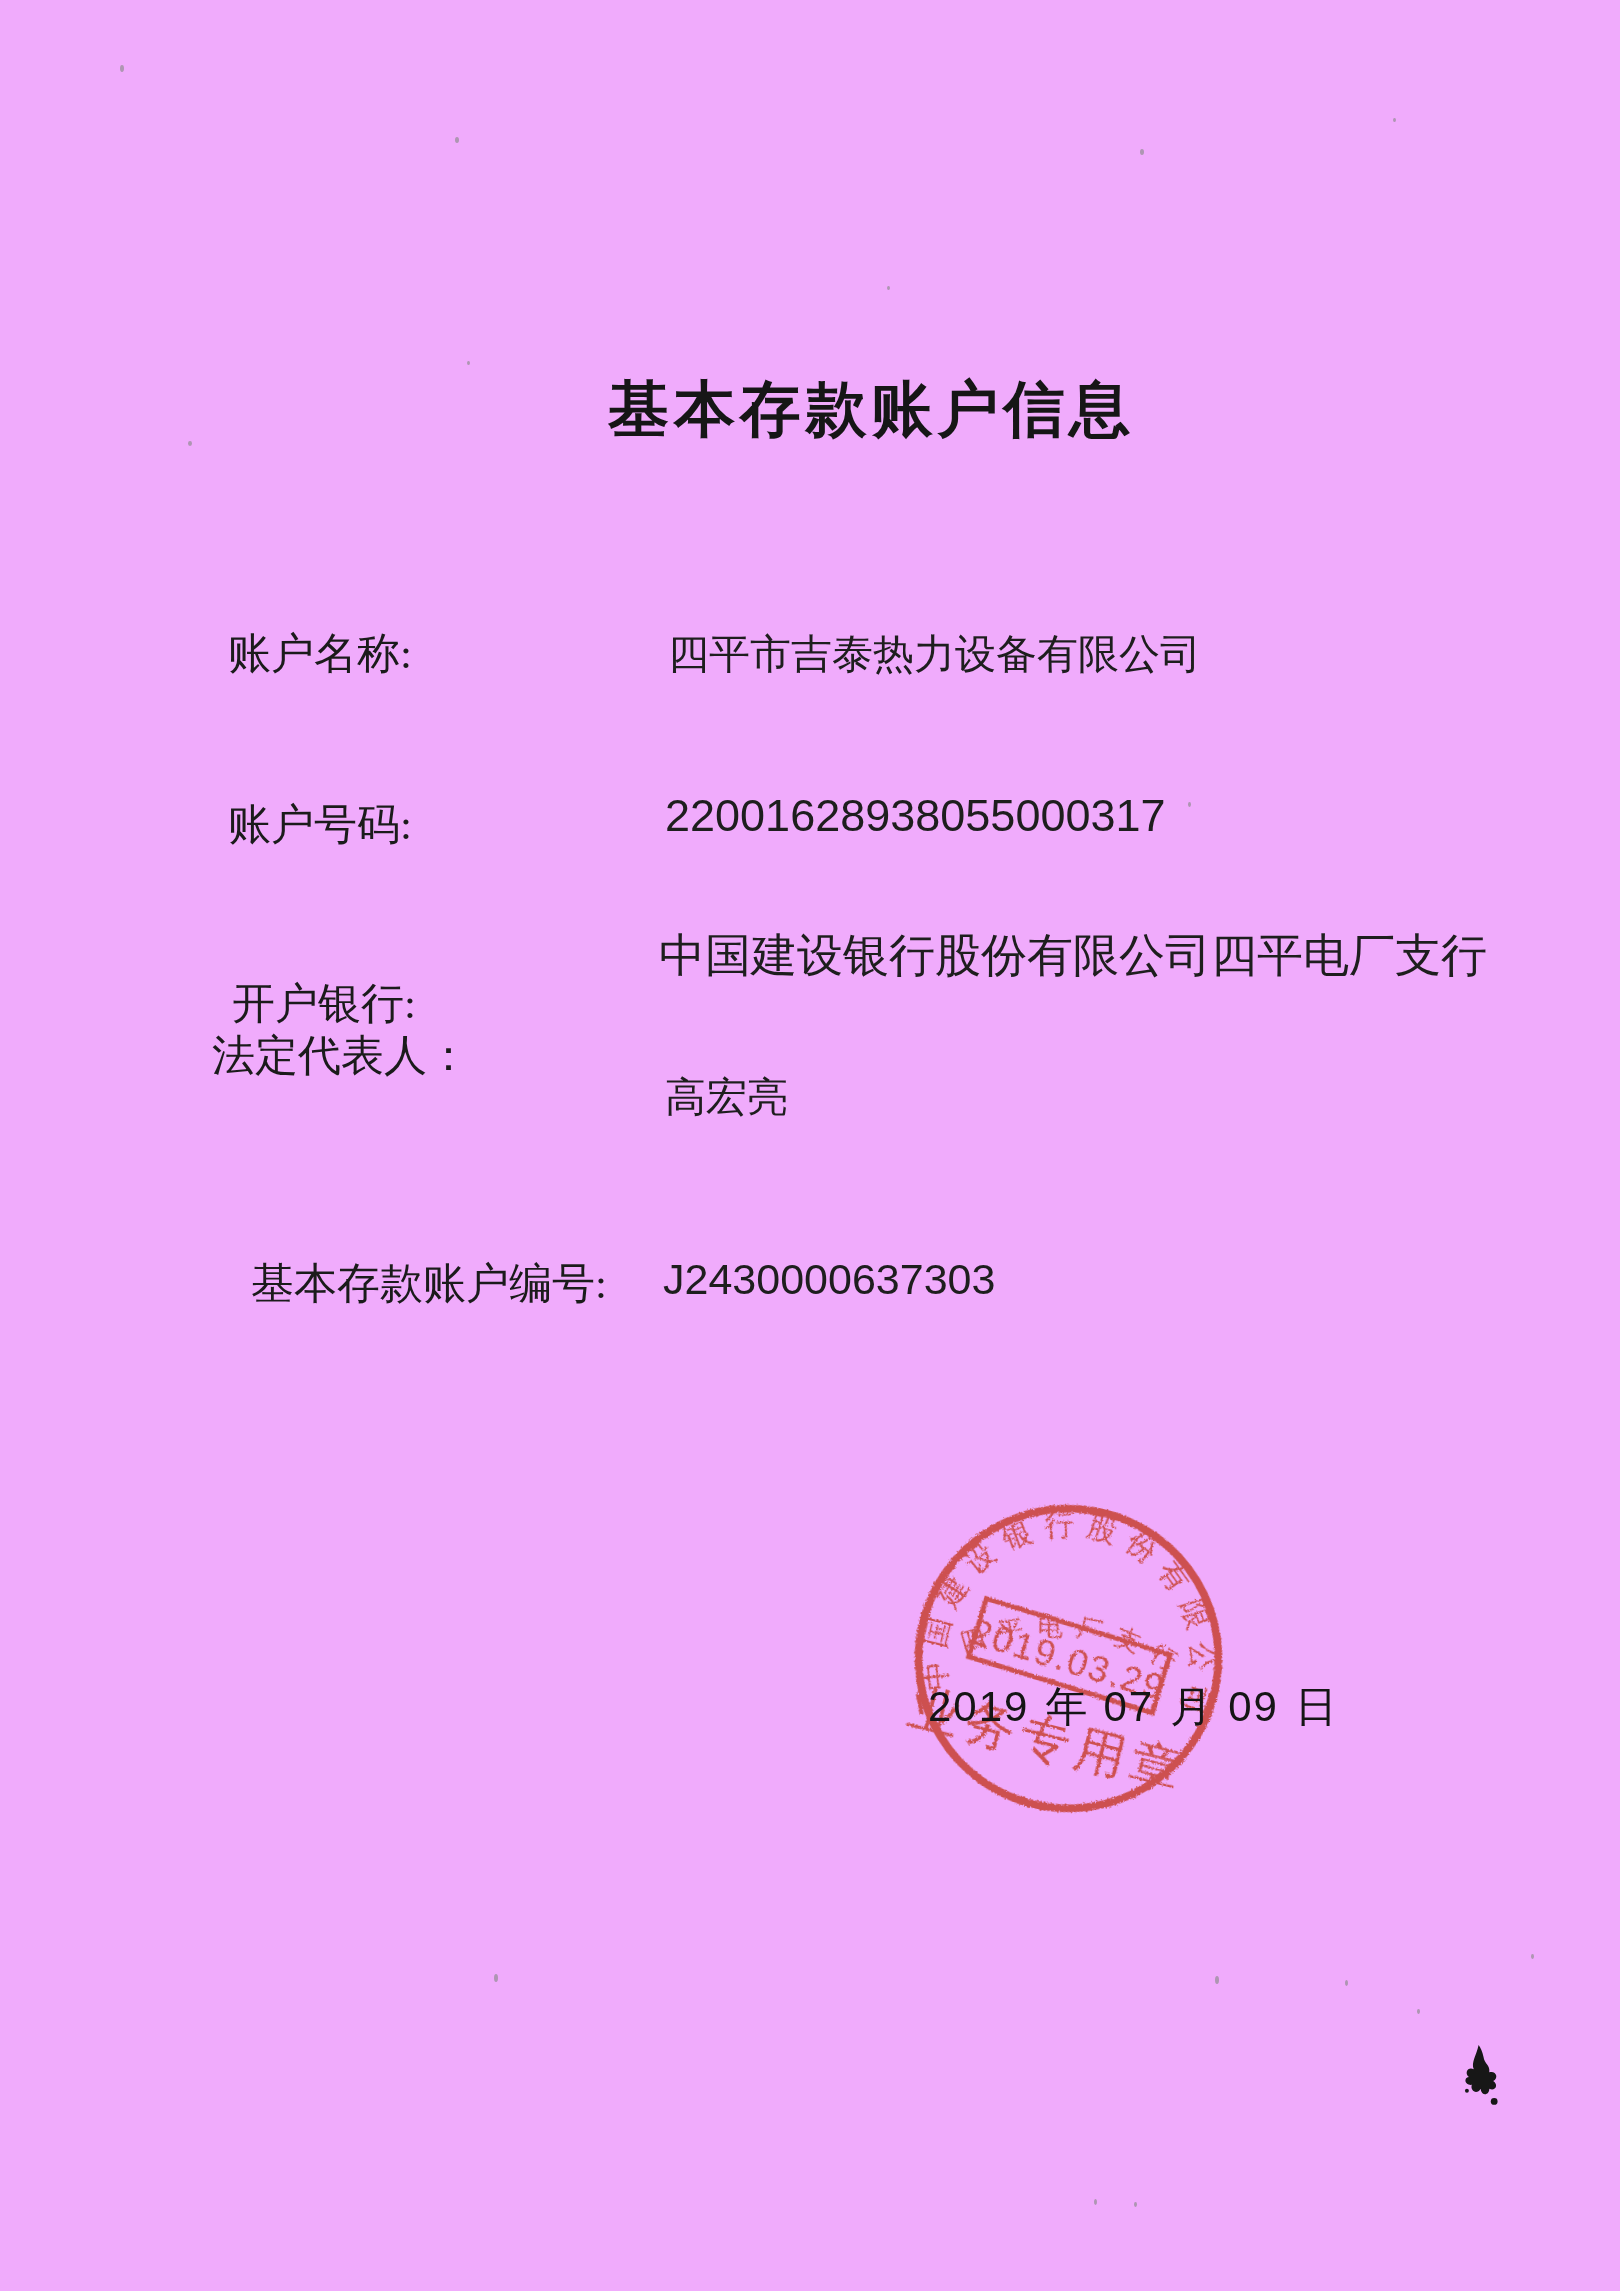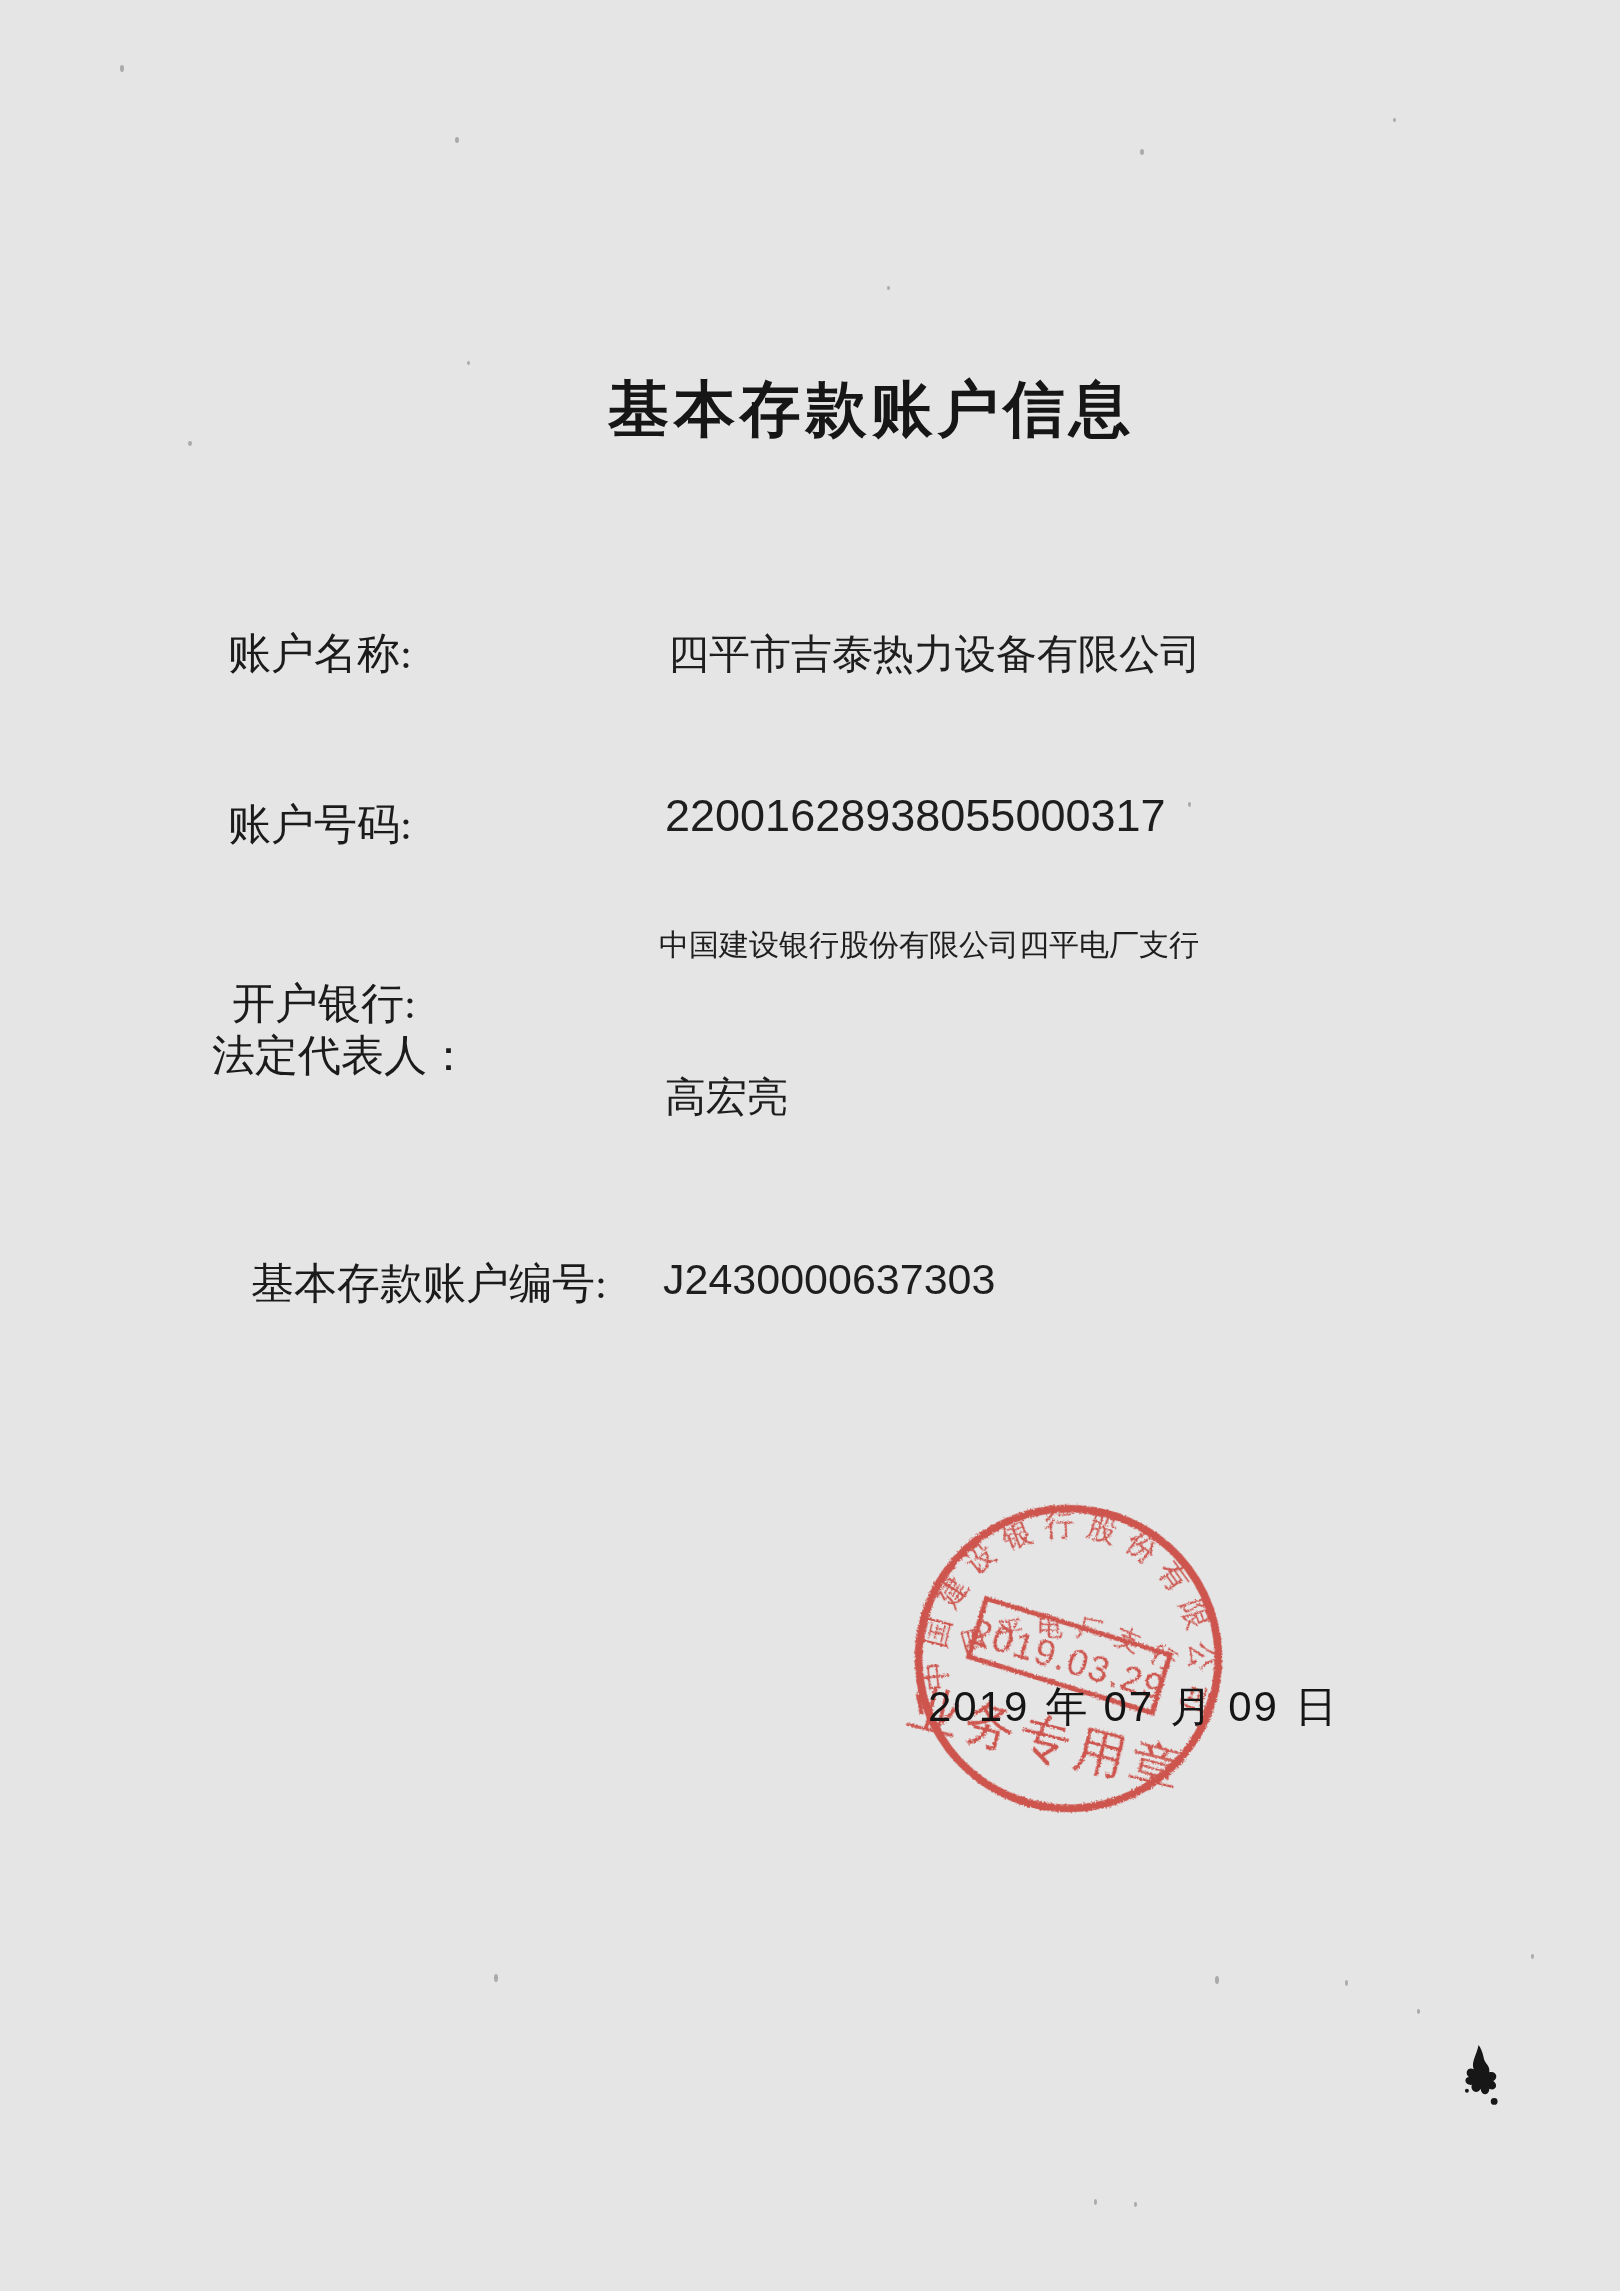--- a/index.html
+++ b/index.html
@@ -1,21 +1,21 @@
 <!DOCTYPE html>
 <html><head>
 <meta charset="utf-8">
 <style>
   * { margin: 0; padding: 0; box-sizing: border-box; }
   html, body { background: #ffffff; }
   .page {
     position: relative;
     width: 1620px;
     height: 2292px;
-    background: #e5e5e5;
+    background: #f0abfc;
     overflow: hidden;
     font-family: "Liberation Serif", "DejaVu Serif", serif;
     color: #1c1c1c;
   }
   .title {
     position: absolute;
     left: 608px; top: 369px;
     font-size: 61px;
     font-weight: 700;
     letter-spacing: 4.9px;
@@ -28,21 +28,21 @@
   }
   .label { font-size: 43px; color: #1b1b1b; }
   .value { font-size: 41px; color: #1e1e1e; font-family: Liberation Serif, serif; }
   .num   { font-family: "Liberation Sans", "DejaVu Sans", sans-serif; font-size: 45px; letter-spacing: 0px; }
 
   .l1 { left: 228px; top: 625px; }
   .v1 { left: 668px; top: 627px; }
   .l2 { left: 228px; top: 796px; }
   .v2 { left: 665px; top: 790px; }
   .l3 { left: 232px; top: 975px; }
-  .v3 { left: 659px; top: 925px; font-size: 30px; }
+  .v3 { left: 659px; top: 925px; font-size: 46px; }
   .l4a { left: 212px; top: 1027px; }
   .l4b { left: 192px; top: 1092px; }
   .v4 { left: 665px; top: 1070px; }
   .l5 { left: 203px; top: 1255px; margin-left: 48px; }
   .v5 { left: 663px; top: 1255px; font-size: 43px; }
 
   .dateline {
     position: absolute;
     left: 928px; top: 1679px;
     display: flex;

